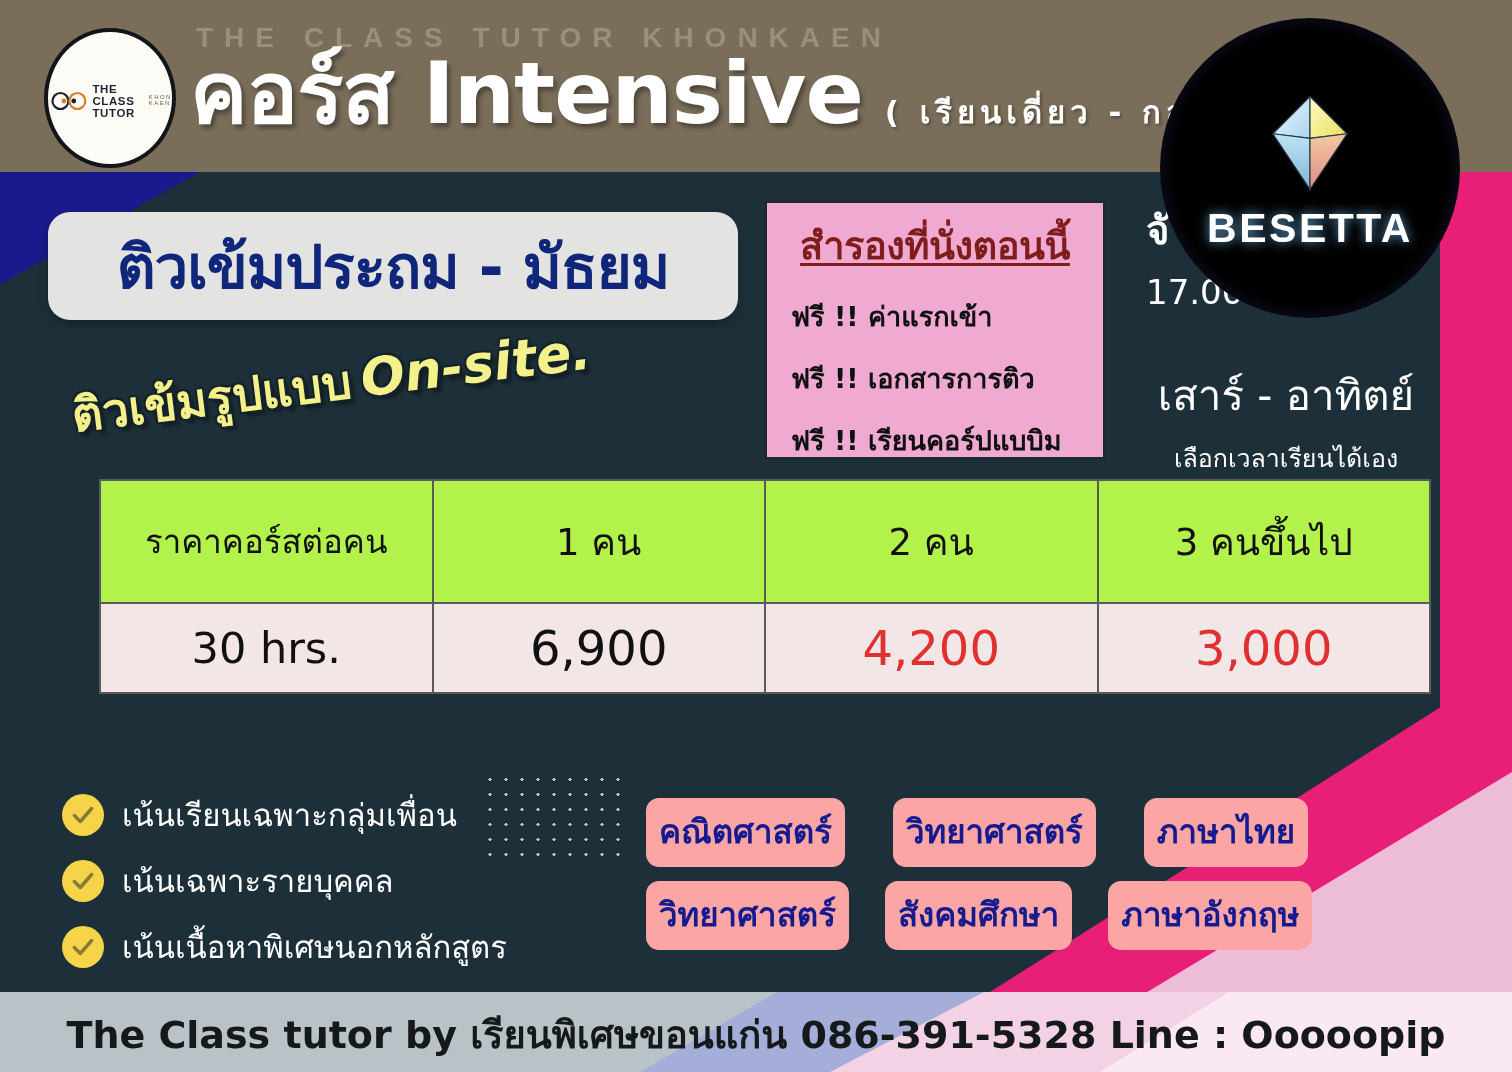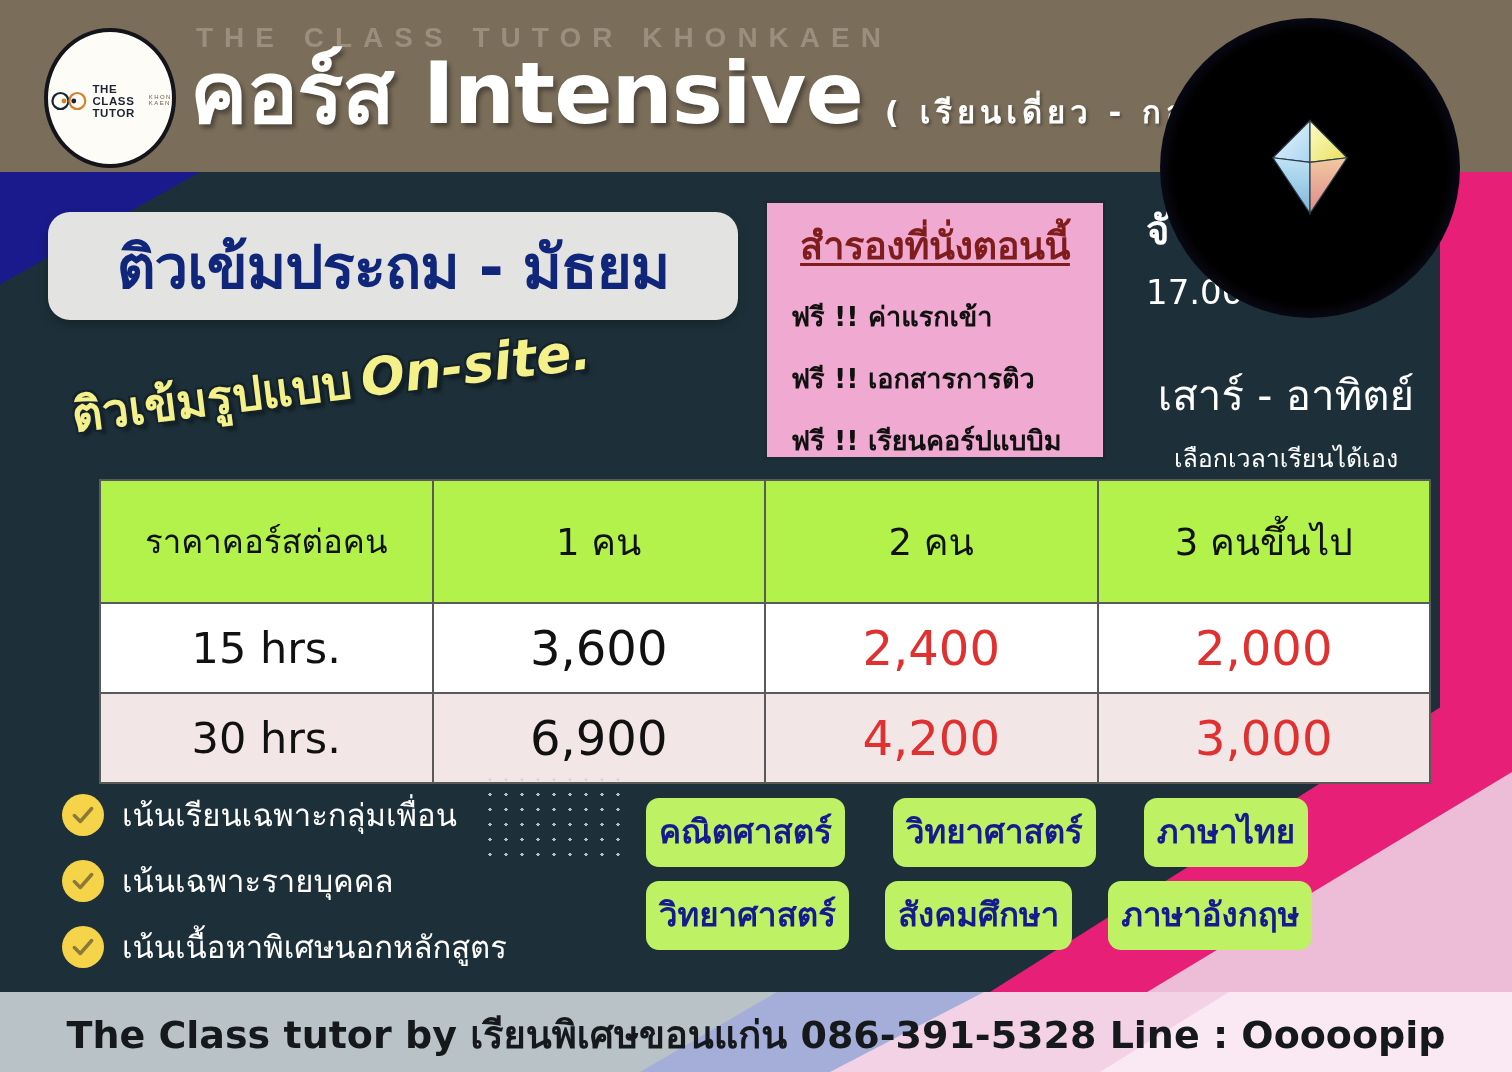--- a/index.html
+++ b/index.html
@@ -235,21 +235,21 @@
     width: 150px; height: 86px;
     background-image: radial-gradient(#cfd8dc 1.6px, transparent 1.7px);
     background-size: 16px 15px;
     opacity: .85;
   }
 
   
   .tags { position: absolute; left: 646px; top: 798px; width: 800px; }
   .tag-row { display: flex; margin-bottom: 14px; }
   .tag {
-    background: #bef264; color: #151a8e;
+    background: #fca5a5; color: #151a8e;
     border-radius: 13px;
     font-size: 33px; font-weight: bold;
     padding: 7px 13px 9px 13px;
     margin-right: 48px;
     white-space: nowrap;
     font-family: "DejaVu Sans", "Liberation Sans", sans-serif;
   }
   .tag-row.row2 .tag { margin-right: 36px; }
 
   
@@ -354,38 +354,33 @@
         <linearGradient id="g4" x1="0" y1="0" x2="0" y2="1">
           <stop offset="0" stop-color="#f2c9a0"></stop>
             <stop offset="1" stop-color="#e08a8a"></stop>
         </linearGradient>
       </defs>
       <polygon points="50,10 18,42 50,46" fill="url(#g1)" stroke="#2b3b49" stroke-width="1"></polygon>
       <polygon points="50,10 82,42 50,46" fill="url(#g2)" stroke="#2b3b49" stroke-width="1"></polygon>
       <polygon points="18,42 50,46 50,90" fill="url(#g3)" stroke="#2b3b49" stroke-width="1"></polygon>
       <polygon points="82,42 50,46 50,90" fill="url(#g4)" stroke="#2b3b49" stroke-width="1"></polygon>
     </svg>
+    <div class="wm-text">BESETTA</div>
   </div>
 
   <table class="price-table">
     <thead>
       <tr>
         <th>ราคาคอร์สต่อคน</th>
         <th>1 คน</th>
         <th>2 คน</th>
         <th>3 คนขึ้นไป</th>
       </tr>
     </thead>
     <tbody>
-      <tr class="r1">
-        <td class="label">15 hrs.</td>
-        <td>3,600</td>
-        <td class="red">2,400</td>
-        <td class="red">2,000</td>
-      </tr>
       <tr class="r2">
         <td class="label">30 hrs.</td>
         <td>6,900</td>
         <td class="red">4,200</td>
         <td class="red">3,000</td>
       </tr>
     </tbody>
   </table>
 
   <div class="dots"></div>

